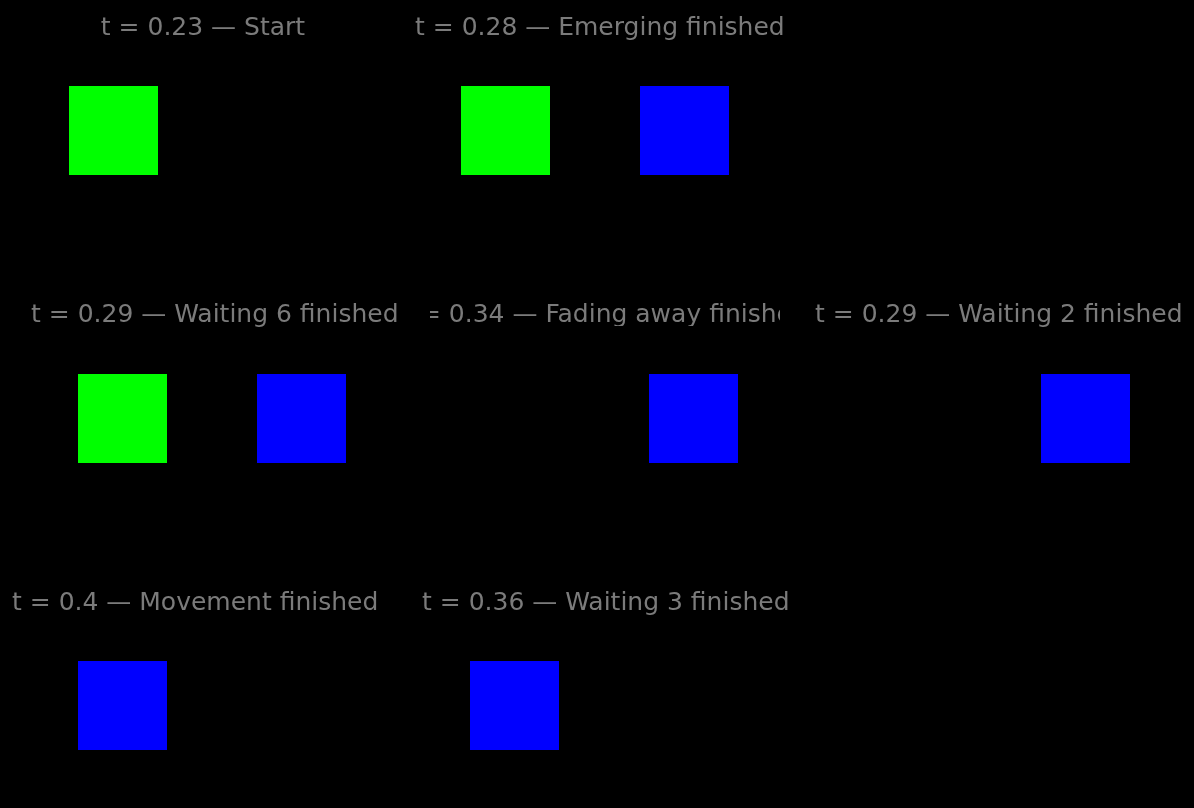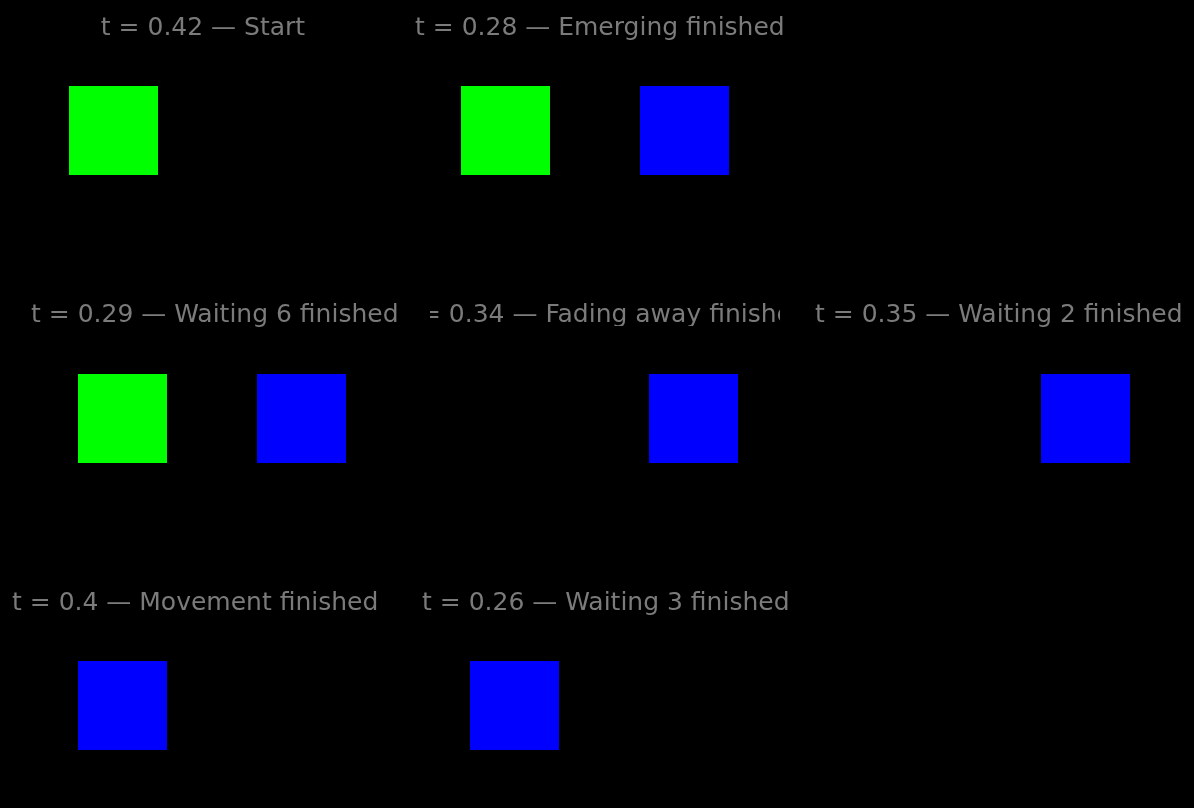--- a/index.html
+++ b/index.html
@@ -40,21 +40,21 @@
   .row2 { top: 301px; }
   .row3 { top: 589px; }
 </style>
 </head>
 <body>
 
 <div id="figure">
 
   
   <div class="panel">
-    <div class="title row1" style="left:23px;">t = 0.42 — Start</div>
+    <div class="title row1" style="left:23px;">t = 0.23 — Start</div>
     <div class="square" style="left:69px; top:86px;" data-color="green"></div>
   </div>
 
   
   <div class="panel">
     <div class="title row1" style="left:415px;">t = 0.28 — Emerging finished</div>
     <div class="square" style="left:461px; top:86px;" data-color="green"></div>
     <div class="square" style="left:640px; top:86px;" data-color="blue"></div>
   </div>
 
@@ -68,29 +68,29 @@
   
   <div class="panel">
     <div class="title row2 clipped" style="left:430px;">
       <span>t = 0.34 — Fading away finished</span>
     </div>
     <div class="square" style="left:649px; top:374px;" data-color="blue"></div>
   </div>
 
   
   <div class="panel">
-    <div class="title row2" style="left:815px;">t = 0.35 — Waiting 2 finished</div>
+    <div class="title row2" style="left:815px;">t = 0.29 — Waiting 2 finished</div>
     <div class="square" style="left:1041px; top:374px;" data-color="blue"></div>
   </div>
 
   
   <div class="panel">
     <div class="title row3" style="left:12px;">t = 0.4 — Movement finished</div>
     <div class="square" style="left:78px; top:661px;" data-color="blue"></div>
   </div>
 
   
   <div class="panel">
-    <div class="title row3" style="left:422px;">t = 0.26 — Waiting 3 finished</div>
+    <div class="title row3" style="left:422px;">t = 0.36 — Waiting 3 finished</div>
     <div class="square" style="left:470px; top:661px;" data-color="blue"></div>
   </div>
 
 </div>
 
 </body></html>

